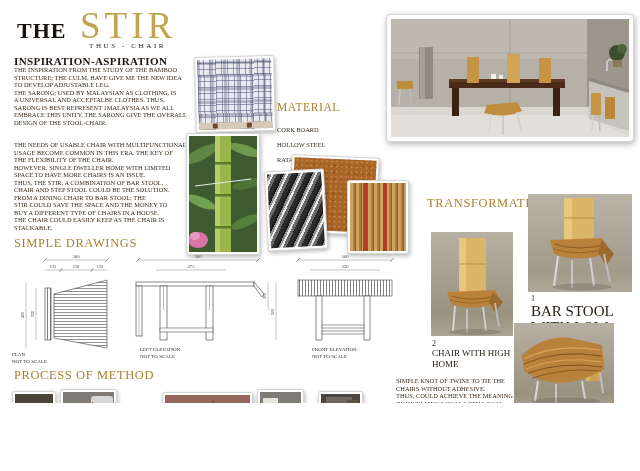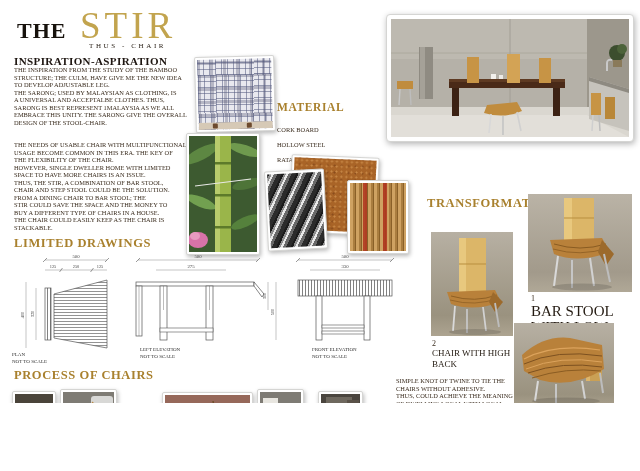--- a/index.html
+++ b/index.html
@@ -8,21 +8,21 @@
   }
   html,body{margin:0;padding:0;background:#fff;}
   .poster{position:relative;width:640px;height:403px;background:#ffffff;overflow:hidden;
     font-family:"Liberation Serif", serif;color:var(--body);}
   .abs{position:absolute;}
   
   .title-the{left:17px;top:18px;font-size:22px;font-weight:bold;color:#17120c;letter-spacing:1px;}
   .title-stir{left:80px;top:4px;font-size:37px;font-weight:normal;color:var(--title-gold);letter-spacing:4px;}
   .title-sub{left:89px;top:42px;font-size:7px;letter-spacing:2.6px;color:#2a2118;}
   .h-black{font-weight:bold;color:#1d1510;font-size:11px;letter-spacing:.4px;}
-  .h-gold{font-weight:bold;color:var(--gold);font-size:12.5px;letter-spacing:.6px;text-align:right;}
+  .h-gold{font-weight:normal;color:var(--gold);font-size:12.5px;letter-spacing:.6px;text-align:right;}
   .body-txt{font-size:6.4px;line-height:7.5px;white-space:pre-line;color:var(--body);}
   .insp-h{left:14px;top:55px;}
   .insp-b{left:14px;top:66px;width:182px;}
   .conc-h{left:14px;top:126px;word-spacing:10px;}
   .conc-b{left:14px;top:141px;width:186px;}
   .mat-h{left:277px;top:101px;font-size:11.5px;}
   .mat-b{left:277px;top:118px;width:90px;}
   .wd-h{left:14px;top:236px;}
   .proc-h{left:14px;top:368px;}
   .trans-h{left:427px;top:196px;}
@@ -176,21 +176,21 @@
       <line x1="100" y1="95" x2="98" y2="114" stroke="#d8d8d8" stroke-width="1.6"></line>
       <line x1="112" y1="97" x2="112" y2="116" stroke="#c4c4c4" stroke-width="1.6"></line>
       <line x1="126" y1="93" x2="130" y2="112" stroke="#d0d0d0" stroke-width="1.6"></line>
 
       <rect x="6" y="62" width="16" height="8" fill="#c08c3e"></rect>
       <line x1="9" y1="70" x2="8" y2="86" stroke="#c9c9c9" stroke-width="1.4"></line>
       <line x1="19" y1="70" x2="20" y2="86" stroke="#bdbdbd" stroke-width="1.4"></line>
     </svg>
   </div>
 
-  <div class="abs h-gold wd-h">LIMITED DRAWINGS</div>
+  <div class="abs h-gold wd-h">SIMPLE DRAWINGS</div>
   <svg class="abs" style="left:10px;top:248px;" width="392" height="120" viewBox="0 0 392 120">
     <defs>
       <pattern id="hH" width="4" height="3" patternUnits="userSpaceOnUse">
         <path d="M0 1.5 H4" stroke="#4a4a4a" stroke-width="0.6"></path>
       </pattern>
       <pattern id="hV" width="3" height="4" patternUnits="userSpaceOnUse">
         <path d="M1.5 0 V4" stroke="#4a4a4a" stroke-width="0.7"></path>
       </pattern>
     </defs>
 
@@ -305,21 +305,21 @@
       <polygon points="62,60 72,70 64,80 58,70" fill="#9c6a2c"></polygon>
       <line x1="24" y1="74" x2="22" y2="99" stroke="#d9d9d9" stroke-width="1.8"></line>
       <line x1="36" y1="77" x2="36" y2="101" stroke="#c6c6c6" stroke-width="1.8"></line>
       <line x1="52" y1="75" x2="55" y2="99" stroke="#d2d2d2" stroke-width="1.8"></line>
       <line x1="64" y1="71" x2="68" y2="95" stroke="#bdbdbd" stroke-width="1.8"></line>
       <ellipse cx="44" cy="100" rx="26" ry="3" fill="rgba(0,0,0,0.14)"></ellipse>
     </svg>
   </div>
   <div class="abs" style="left:432px;top:339px;font-size:8px;">2</div>
   <div class="abs" style="left:432px;top:348px;font-size:9px;line-height:10.5px;white-space:pre-line;color:#241b12;">CHAIR WITH HIGH
-BACK</div>
+HOME</div>
 
   <div class="abs" style="left:514px;top:323px;width:100px;height:84px;">
     <svg width="100" height="84" viewBox="0 0 100 84">
       <defs>
           <linearGradient id="bg3" x1="0" y1="0" x2="0" y2="1">
         <stop offset="0" stop-color="#b7b0a3"></stop>
             <stop offset="0.85" stop-color="#9a927f"></stop>
             <stop offset="1" stop-color="#aaa18e"></stop>
       </linearGradient>
         </defs>
@@ -344,21 +344,21 @@
   <div class="abs body-txt notes-b">SIMPLE KNOT OF TWINE TO TIE THE
 CHAIRS WITHOUT ADHESIVE.
 THUS, COULD ACHIEVE THE MEANING
 OF DWELLING LOCAL WITH LOCAL
 MATERIAL AND GREEN.
 THE JOIN OF LEG WITH SIMPLE KEY
 TO SLOT IN BETWEEN IS AN IDEA
 OF USING THE MOST SIMPLE METHOD
 TO ACHIEVE THE BEST PRODUCT.</div>
 
-  <div class="abs h-gold proc-h">PROCESS OF CHAIRS</div>
+  <div class="abs h-gold proc-h">PROCESS OF METHOD</div>
 
   <div class="abs photo" style="left:12px;top:391px;width:38px;height:62px;">
     <svg class="img" viewBox="0 0 38 62">
       <rect width="38" height="62" fill="#2e2a24"></rect>
       <rect x="0" y="0" width="38" height="14" fill="#4a443a"></rect>
       <circle cx="15" cy="16" r="4.5" fill="#8a6a4e"></circle>
       <ellipse cx="14" cy="28" rx="9" ry="10" fill="#d8c33a"></ellipse>
       <line x1="2" y1="44" x2="36" y2="30" stroke="#c8a060" stroke-width="1.4"></line>
       <line x1="0" y1="52" x2="38" y2="40" stroke="#b08a48" stroke-width="1.2"></line>
       <line x1="6" y1="62" x2="34" y2="46" stroke="#c8a060" stroke-width="1.2"></line>

